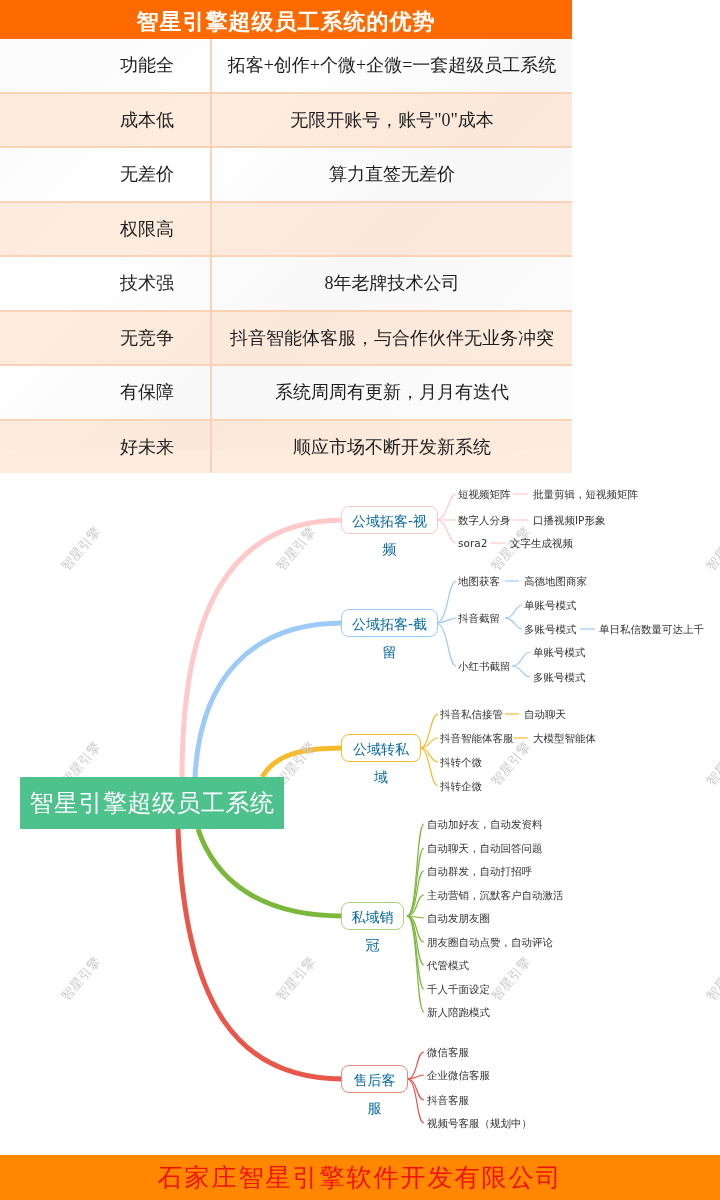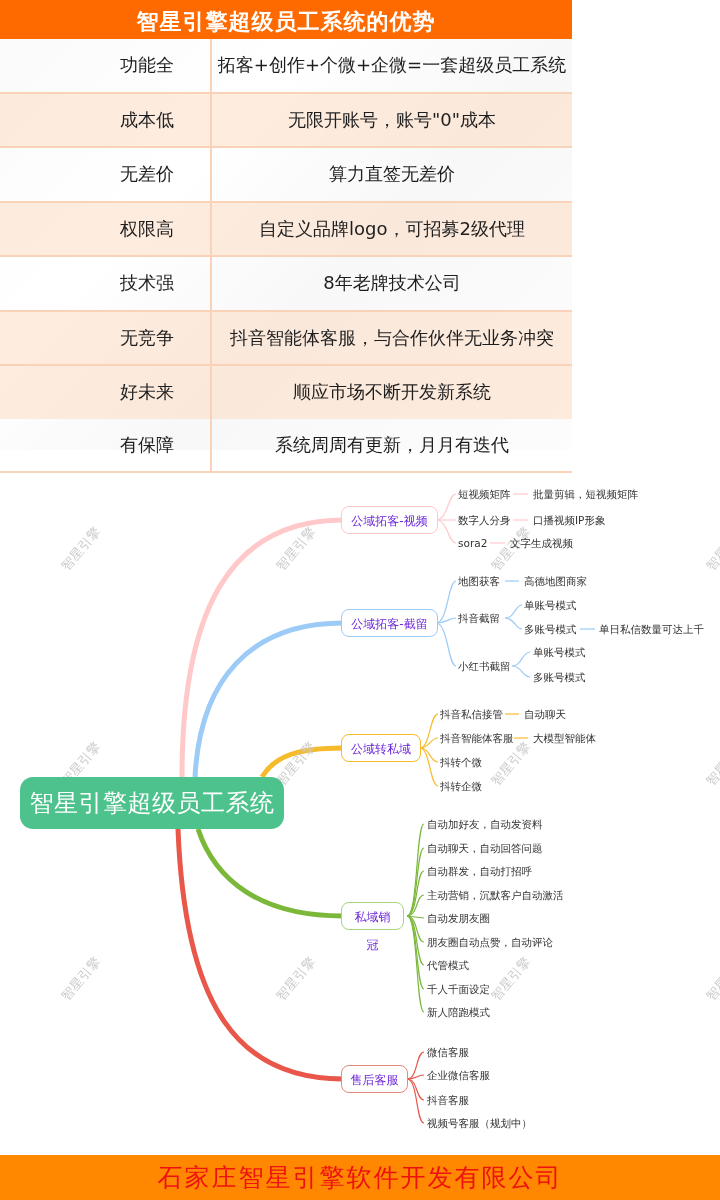--- a/index.html
+++ b/index.html
@@ -1,36 +1,36 @@
 <!DOCTYPE html>
 <html><head>
 <meta charset="utf-8">
 <style>
   html, body { margin:0; padding:0; }
   body { width:720px; height:1200px; position:relative; background:#ffffff; overflow:hidden;
          font-family:"DejaVu Sans","Liberation Sans",sans-serif; color:#222; }
 
   
   #adv { position:absolute; left:0; top:0; width:572px; height:450px;
-         background:linear-gradient(135deg,#f4f4f4 0%,#ffffff 35%,#efefef 60%,#fafafa 100%); }
+         background:linear-gradient(135deg,#f4f4f4 0%,#ffffff 35%,#efefef 60%,#fafafa 100%);font-family:Liberation Serif, serif; }
   #adv .title { height:36px; background:#ff6a00; color:#fff; font-weight:bold; font-size:22px;
                 text-align:center; line-height:38px; letter-spacing:1px; border-top:3px solid #ff6a00; }
   #adv .row { position:relative; height:52.5px; border-bottom:2px solid #f9d2b8; display:flex; align-items:center; }
   #adv .row.odd { background:rgba(255,255,255,0.55); }
   #adv .row.even { background:rgba(253,229,212,0.75); }
   #adv .row .k { width:212px; padding-left:120px; box-sizing:border-box; font-size:18px; color:#1e1e1e;
                  border-right:2px solid #f9d2b8; height:100%; display:flex; align-items:center; }
   #adv .row .v { flex:1; text-align:center; font-size:18px; color:#1e1e1e; }
 
   
   #mm { position:absolute; left:0; top:450px; width:720px; height:705px; }
   #mm svg.lines { position:absolute; left:0; top:0; }
   .root { position:absolute; left:20px; top:327px; width:264px; height:52px; background:#4ec28c;
-          border-radius:13px; color:#fff; font-size:24px; line-height:52px; text-align:center; letter-spacing:0.5px; }
-  .branch { position:absolute; height:28px; line-height:28px; font-size:12px; color:#6d28d9; background:#fff;
+          border-radius:1px; color:#fff; font-size:24px; line-height:52px; text-align:center; letter-spacing:0.5px; }
+  .branch { position:absolute; height:28px; line-height:28px; font-size:14px; color:#0369a1; background:#fff;
             border-radius:8px; border:1.5px solid; padding:0 8px; box-sizing:border-box; text-align:center; }
   .leaf { position:absolute; font-size:10.5px; color:#333; white-space:nowrap; line-height:14px; }
   .wm { position:absolute; font-size:13px; color:#c9c9c9; transform:rotate(-50deg); white-space:nowrap; }
 
   
   #footer { position:absolute; left:0; top:1155px; width:720px; height:45px; background:#ff8800;
             text-align:center; line-height:45px; color:#ee1111; font-size:25px; letter-spacing:2px; }
 </style>
 </head>
 <body>
@@ -44,37 +44,36 @@
   <div class="row even">
       <div class="k">成本低</div>
       <div class="v">无限开账号，账号"0"成本</div>
     </div>
   <div class="row odd">
       <div class="k">无差价</div>
       <div class="v">算力直签无差价</div>
     </div>
   <div class="row even">
       <div class="k">权限高</div>
-      <div class="v">自定义品牌logo，可招募2级代理</div>
     </div>
   <div class="row odd">
       <div class="k">技术强</div>
       <div class="v">8年老牌技术公司</div>
     </div>
   <div class="row even">
       <div class="k">无竞争</div>
       <div class="v">抖音智能体客服，与合作伙伴无业务冲突</div>
     </div>
+  <div class="row odd">
+      <div class="k">有保障</div>
+      <div class="v">系统周周有更新，月月有迭代</div>
+    </div>
   <div class="row even" style="border-bottom:none">
       <div class="k">好未来</div>
       <div class="v">顺应市场不断开发新系统</div>
-    </div>
-  <div class="row odd">
-      <div class="k">有保障</div>
-      <div class="v">系统周周有更新，月月有迭代</div>
     </div>
 </section>
 
 <section id="mm">
   <svg class="lines" width="720" height="705">
 
     <path d="M182 327 C182 160 230 70 343 70" stroke="#ffc9c9" stroke-width="5" fill="none"></path>
     <path d="M195 327 C200 230 250 173 343 173" stroke="#9ccbf7" stroke-width="5" fill="none"></path>
     <path d="M262 327 C275 305 300 298 343 298" stroke="#f6bb2a" stroke-width="5" fill="none"></path>
     <path d="M198 379 C215 430 260 466 343 466" stroke="#7bb83a" stroke-width="5" fill="none"></path>

